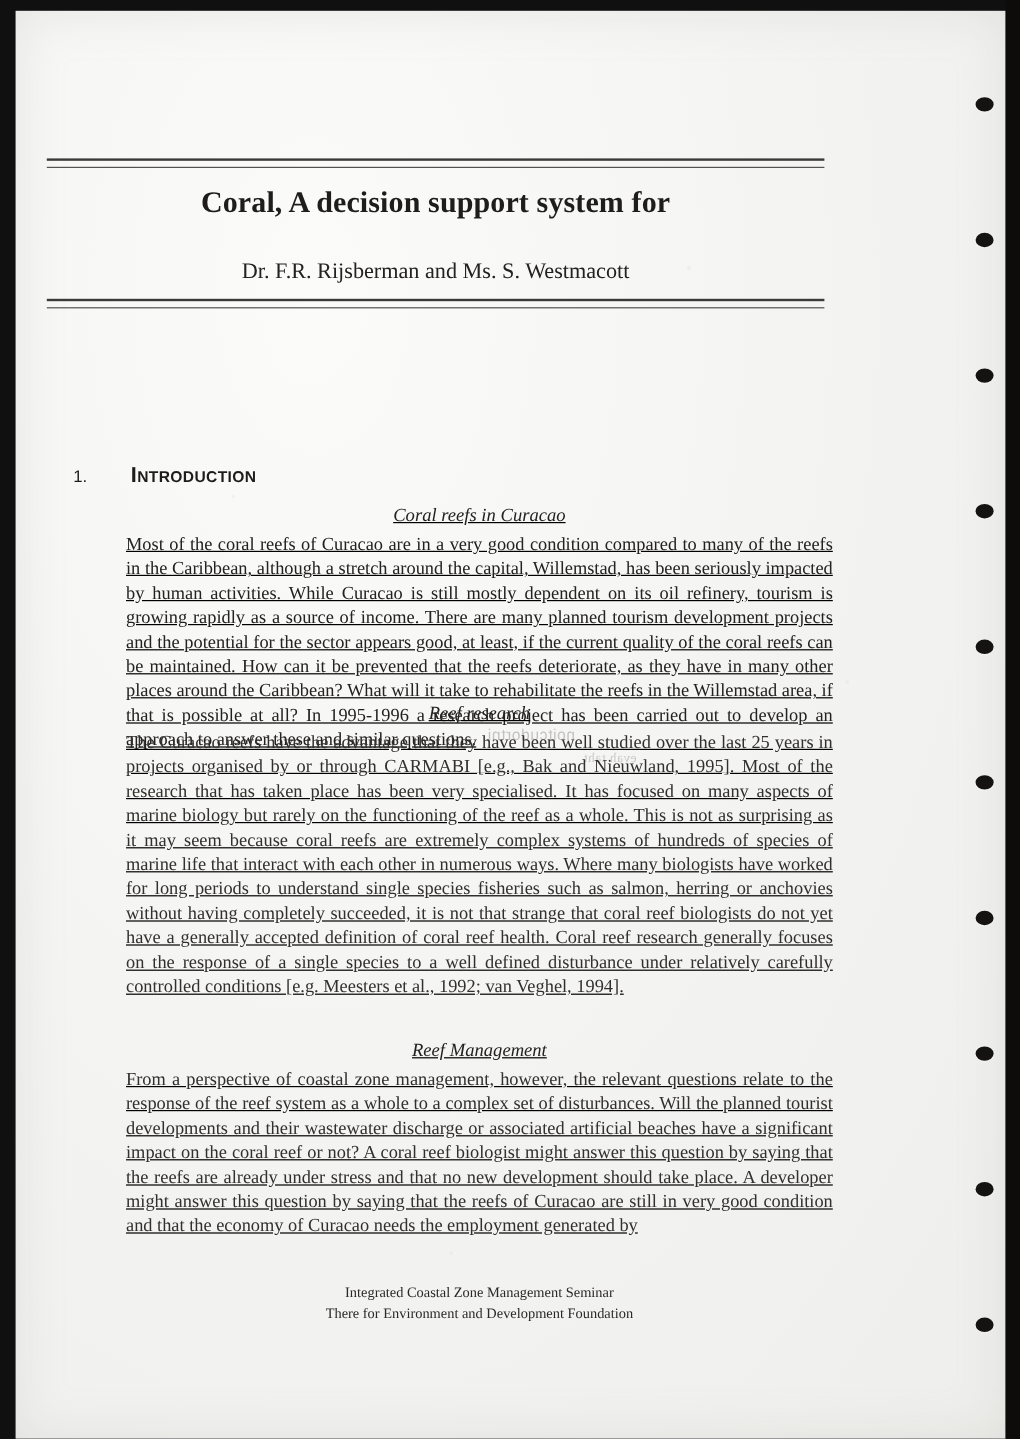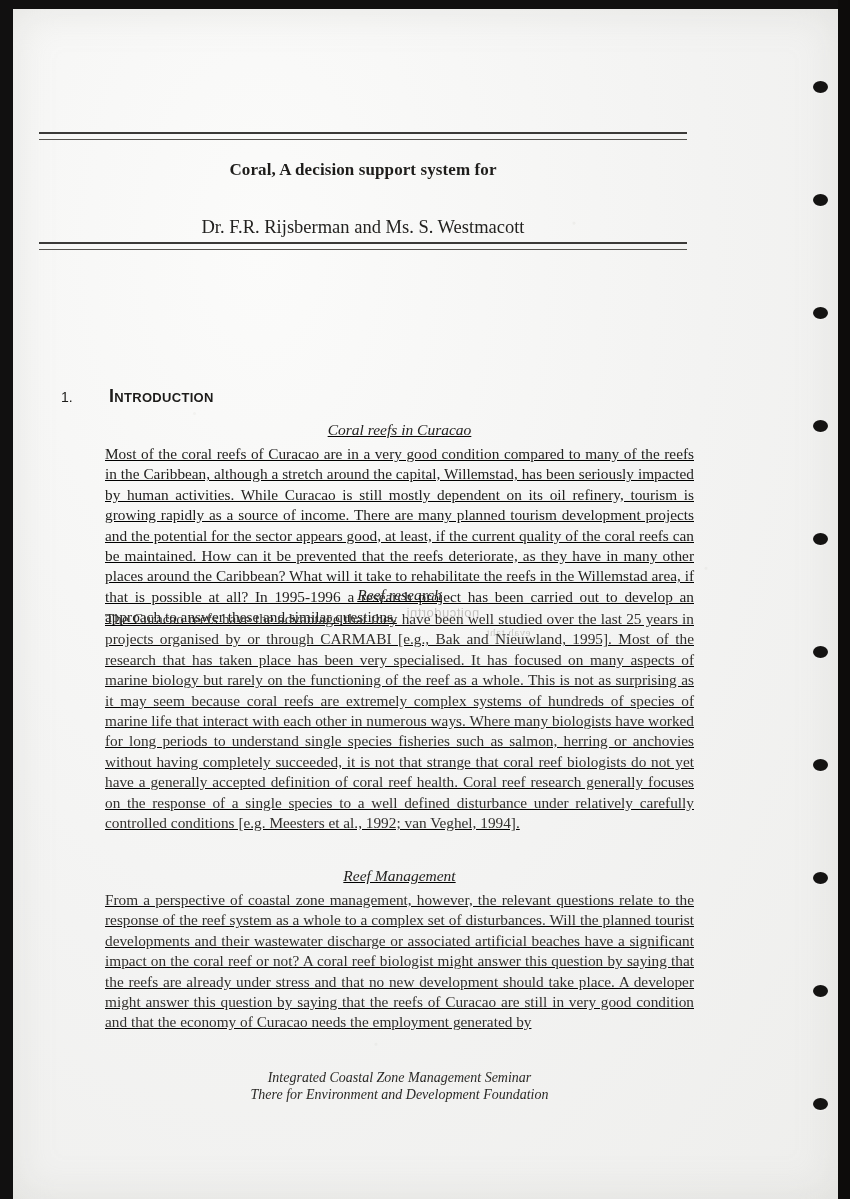--- a/index.html
+++ b/index.html
@@ -79,33 +79,33 @@
   .rule-double {
     height: 5px;
     border-top: 2px solid #3b3a38;
     border-bottom: 1px solid #54524e;
     background: transparent;
   }
   #title-block { position: absolute; left: 26px; top: 123px; width: 648px; }
   .title-line {
     text-align: center;
     font-weight: bold;
-    font-size: 17px;
+    font-size: 25px;
     letter-spacing: .1px;
     color: #1e1d1b;
     line-height: 31px;
   }
   #title-inner { padding: 14px 0 16px; }
   .author-line {
     text-align: center;
     font-size: 18.5px;
     color: #232220;
     line-height: 29px;
   }
-  #authors-inner { padding: 12px 0 0; }
+  #authors-inner { padding: 12px 0 7px; }
 
   
   #section-1 {
     position: absolute;
     left: -27px;
     top: 377px;
     width: 400px;
     display: flex;
     align-items: baseline;
   }
@@ -173,22 +173,21 @@
 
   
   #footer {
     position: absolute;
     left: 13px;
     top: 1060px;
     width: 597px;
     text-align: center;
   }
   .footer-line {
-    font-style: italic;
-    font-size: 14px;
+    font-size: 12px;
     line-height: 17px;
     color: #2a2926;
   }
 </style>
 </head>
 <body>
 
 <div id="scan">
 
   <div id="paper">

